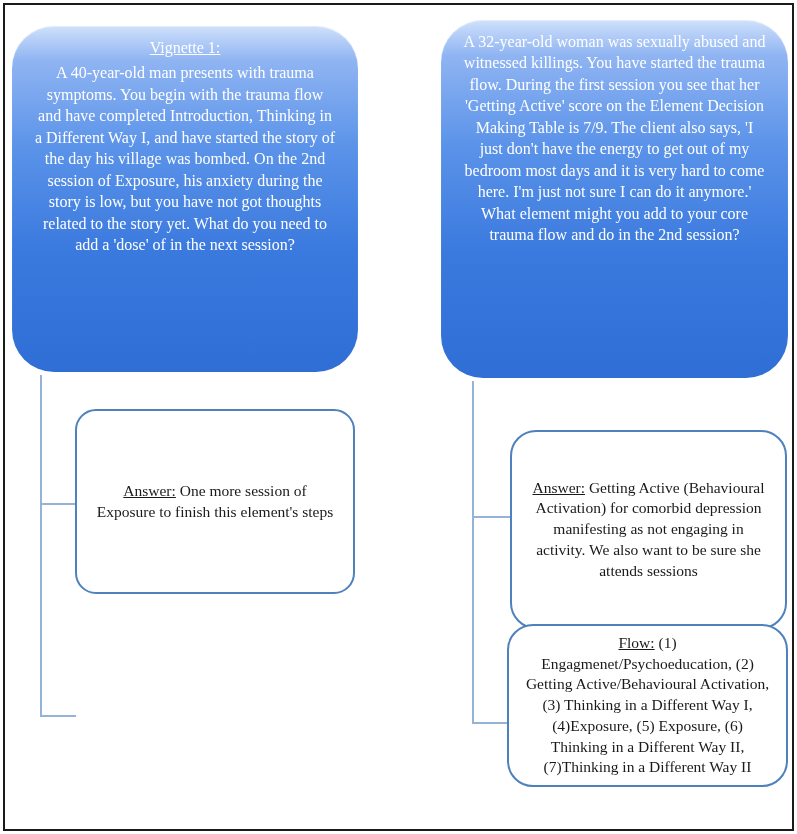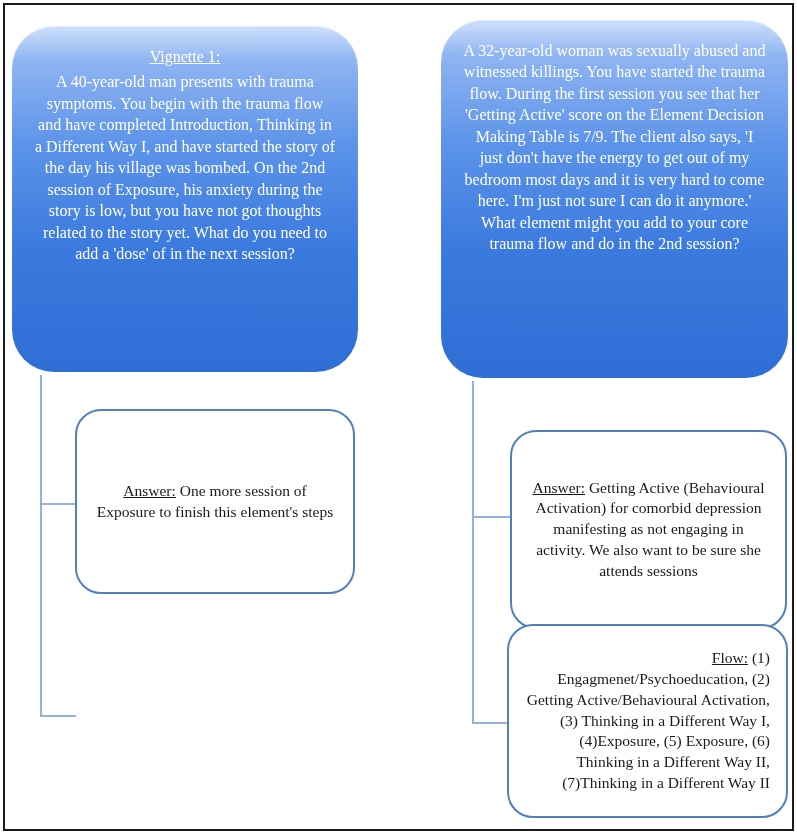--- a/index.html
+++ b/index.html
@@ -23,21 +23,21 @@
     height: 824px;
     border: 2px solid #1a1a1a;
     background: #ffffff;
   }
   .vignette {
     position: absolute;
     box-sizing: border-box;
     border-radius: 42px;
     color: #ffffff;
     text-align: center;
-    padding: 20px 22px 16px 22px;
+    padding: 11px 22px 16px 22px;
     background: linear-gradient(180deg, #cfe0fb 0%, #8fb4f2 10%, #5b93e9 35%, #3a79de 65%, #2f6ed4 100%);
     box-shadow: inset 0 1px 1px rgba(255,255,255,0.45);
     font-size: 16px;
     line-height: 1.34;
   }
   .vignette-title {
     text-decoration: underline;
     margin-bottom: 4px;
   }
   .whitebox {
@@ -80,27 +80,27 @@
 
     <div class="vignette" style="left:7px; top:21px; width:346px; height:346px;">
       <div class="vignette-title">Vignette 1:</div>
       <div class="vignette-body">A 40-year-old man presents with trauma symptoms. You begin with the trauma flow and have completed Introduction, Thinking in a Different Way I, and have started the story of the day his village was bombed. On the 2nd session of Exposure, his anxiety during the story is low, but you have not got thoughts related to the story yet. What do you need to add a 'dose' of in the next session?</div>
     </div>
 
     <div class="vignette" style="left:436px; top:15px; width:347px; height:358px;">
       <div class="vignette-body">A 32-year-old woman was sexually abused and witnessed killings. You have started the trauma flow. During the first session you see that her 'Getting Active' score on the Element Decision Making Table is 7/9. The client also says, 'I just don't have the energy to get out of my bedroom most days and it is very hard to come here. I'm just not sure I can do it anymore.' What element might you add to your core trauma flow and do in the 2nd session?</div>
     </div>
 
-    <div class="whitebox" style="left:70px; top:404px; width:280px; height:185px;">
+    <div class="whitebox" style="left:70px; top:404px; width:280px; height:185px;border-radius:21px;">
       <p class="boxtext"><span class="u">Answer:</span><span> One more session of Exposure to finish this element's steps</span></p>
     </div>
 
 
     <div class="whitebox" style="left:505px; top:425px; width:277px; height:199px;">
       <p class="boxtext"><span class="u">Answer:</span><span> Getting Active (Behavioural Activation) for comorbid depression manifesting as not engaging in activity. We also want to be sure she attends sessions</span></p>
     </div>
 
-    <div class="whitebox" style="left:502px; top:619px; width:281px; height:194px;text-align:right;">
+    <div class="whitebox" style="left:502px; top:619px; width:281px; height:163px;">
       <p class="boxtext"><span class="u">Flow:</span><span> (1) Engagmenet/Psychoeducation, (2) Getting Active/Behavioural Activation, (3) Thinking in a Different Way I, (4)Exposure, (5) Exposure, (6) Thinking in a Different Way II, (7)Thinking in a Different Way II</span></p>
     </div>
 
   </div>
 </div>
 
 </body></html>

